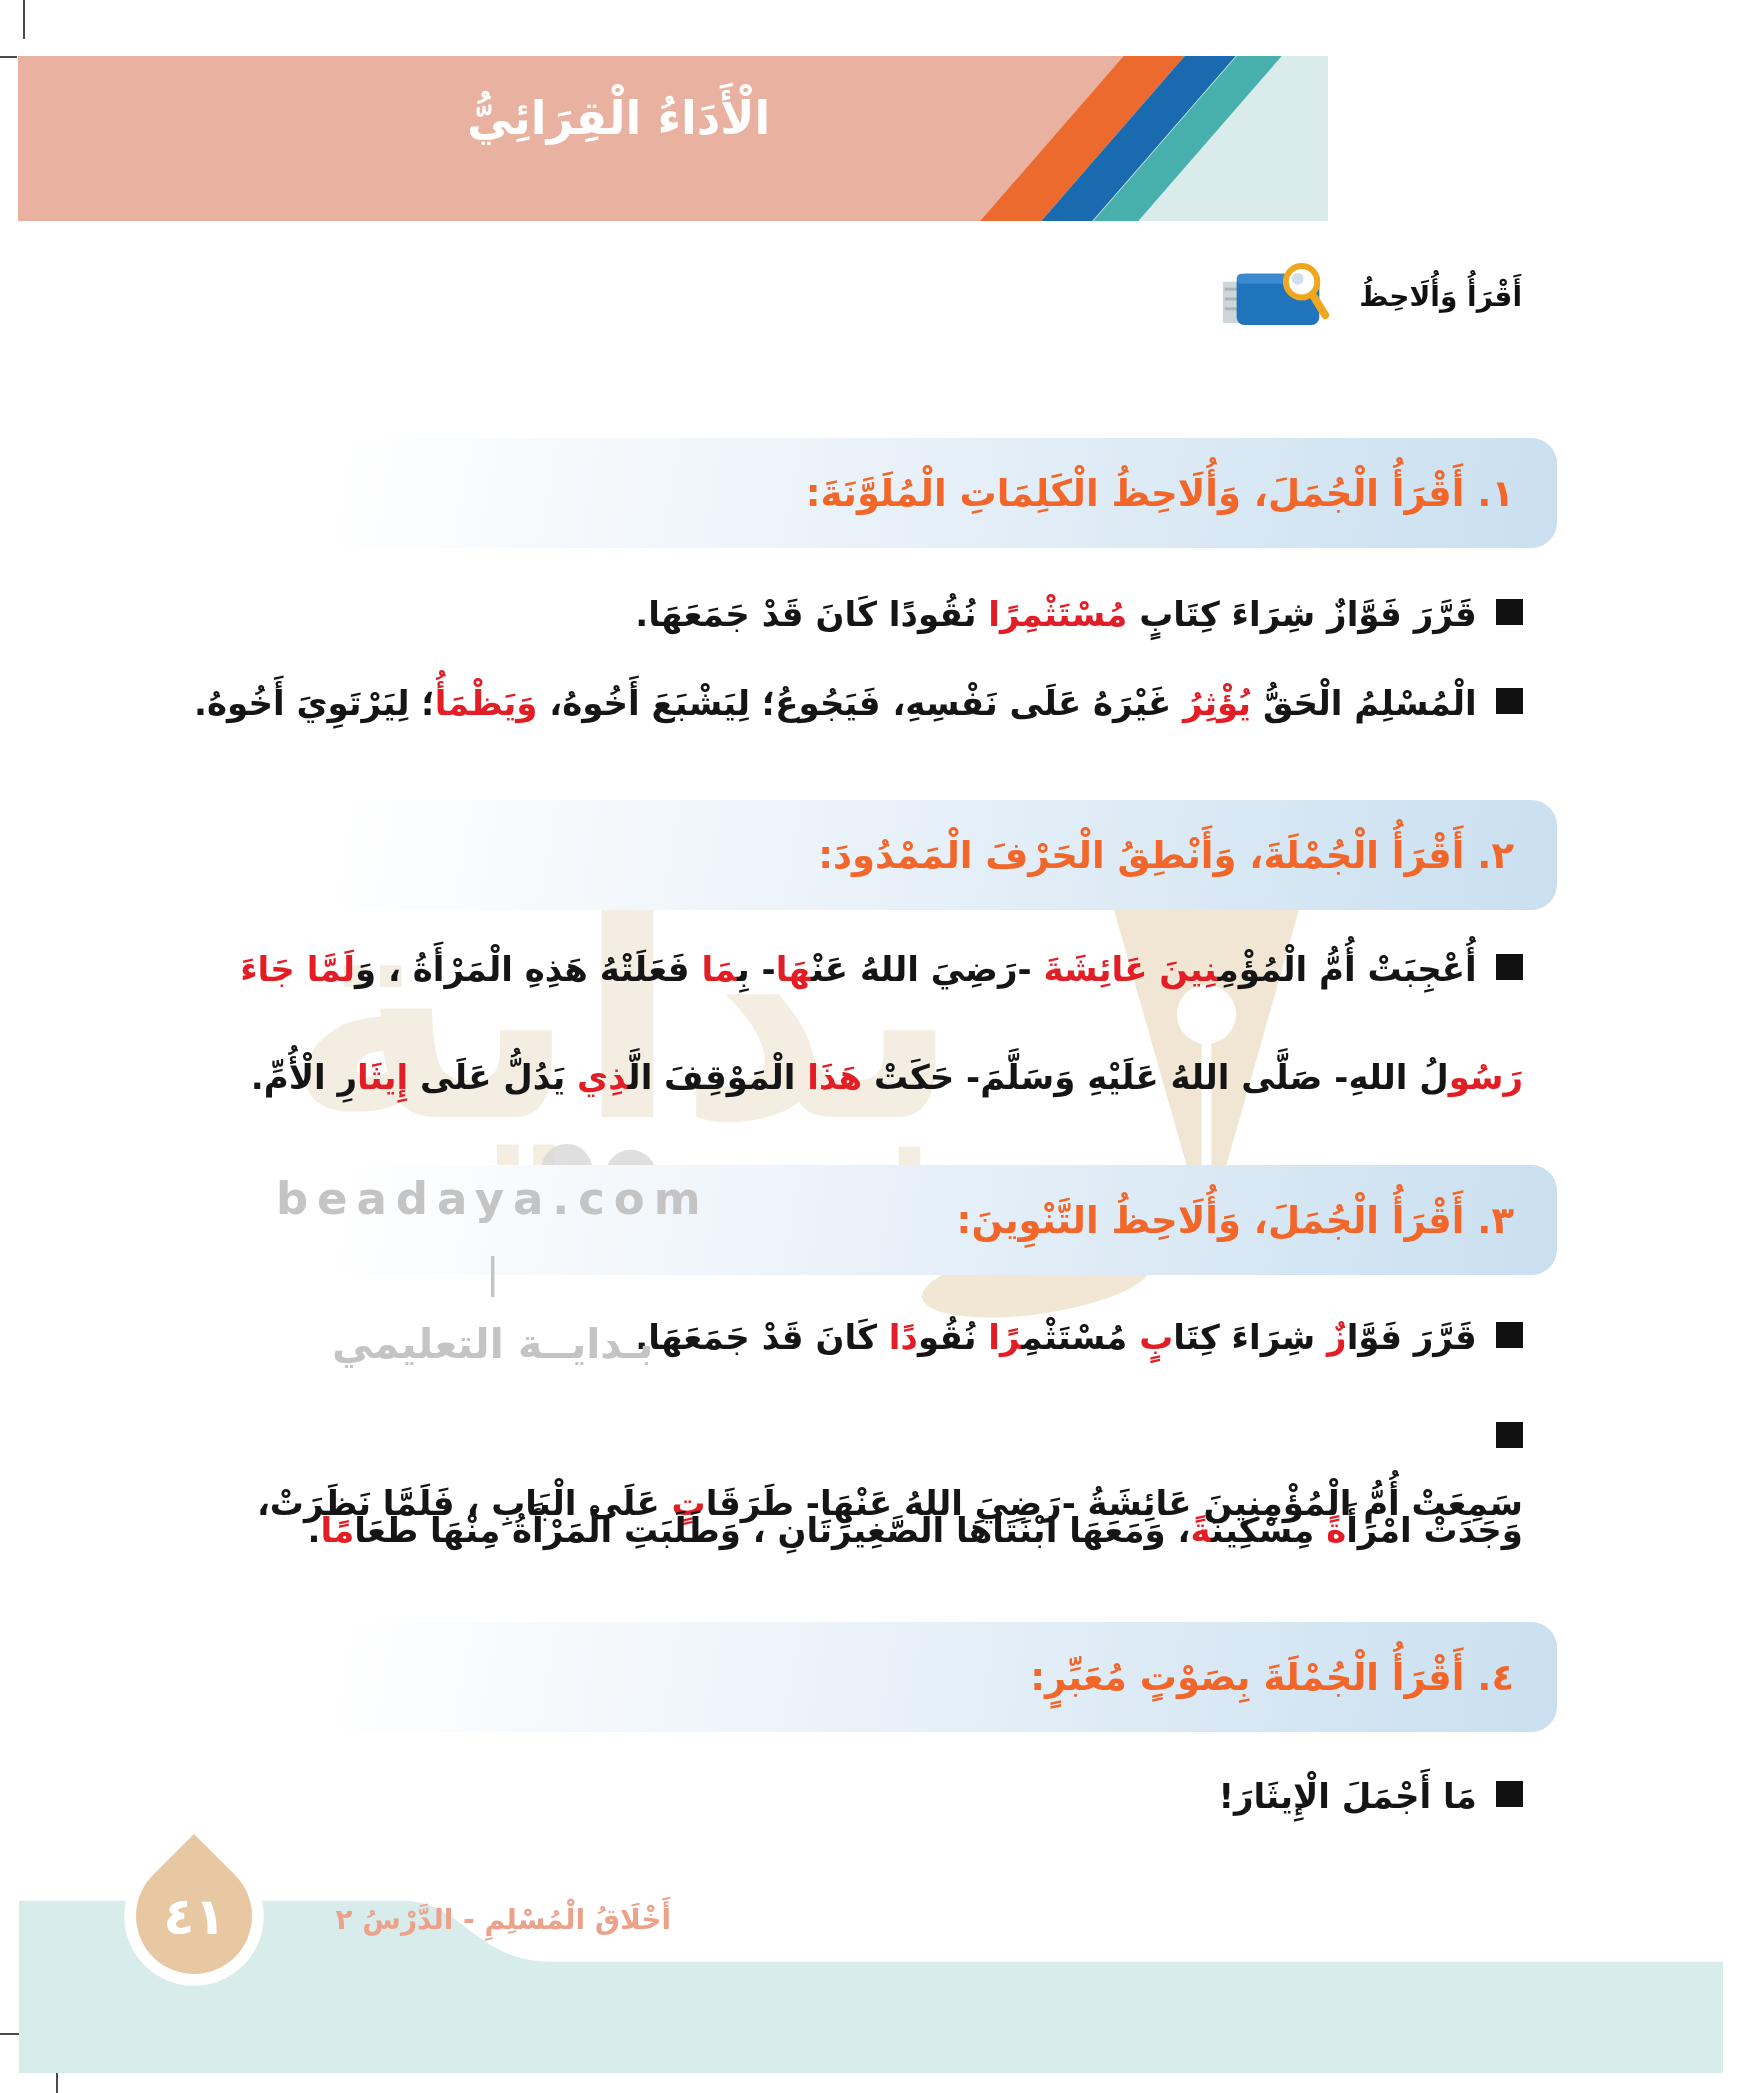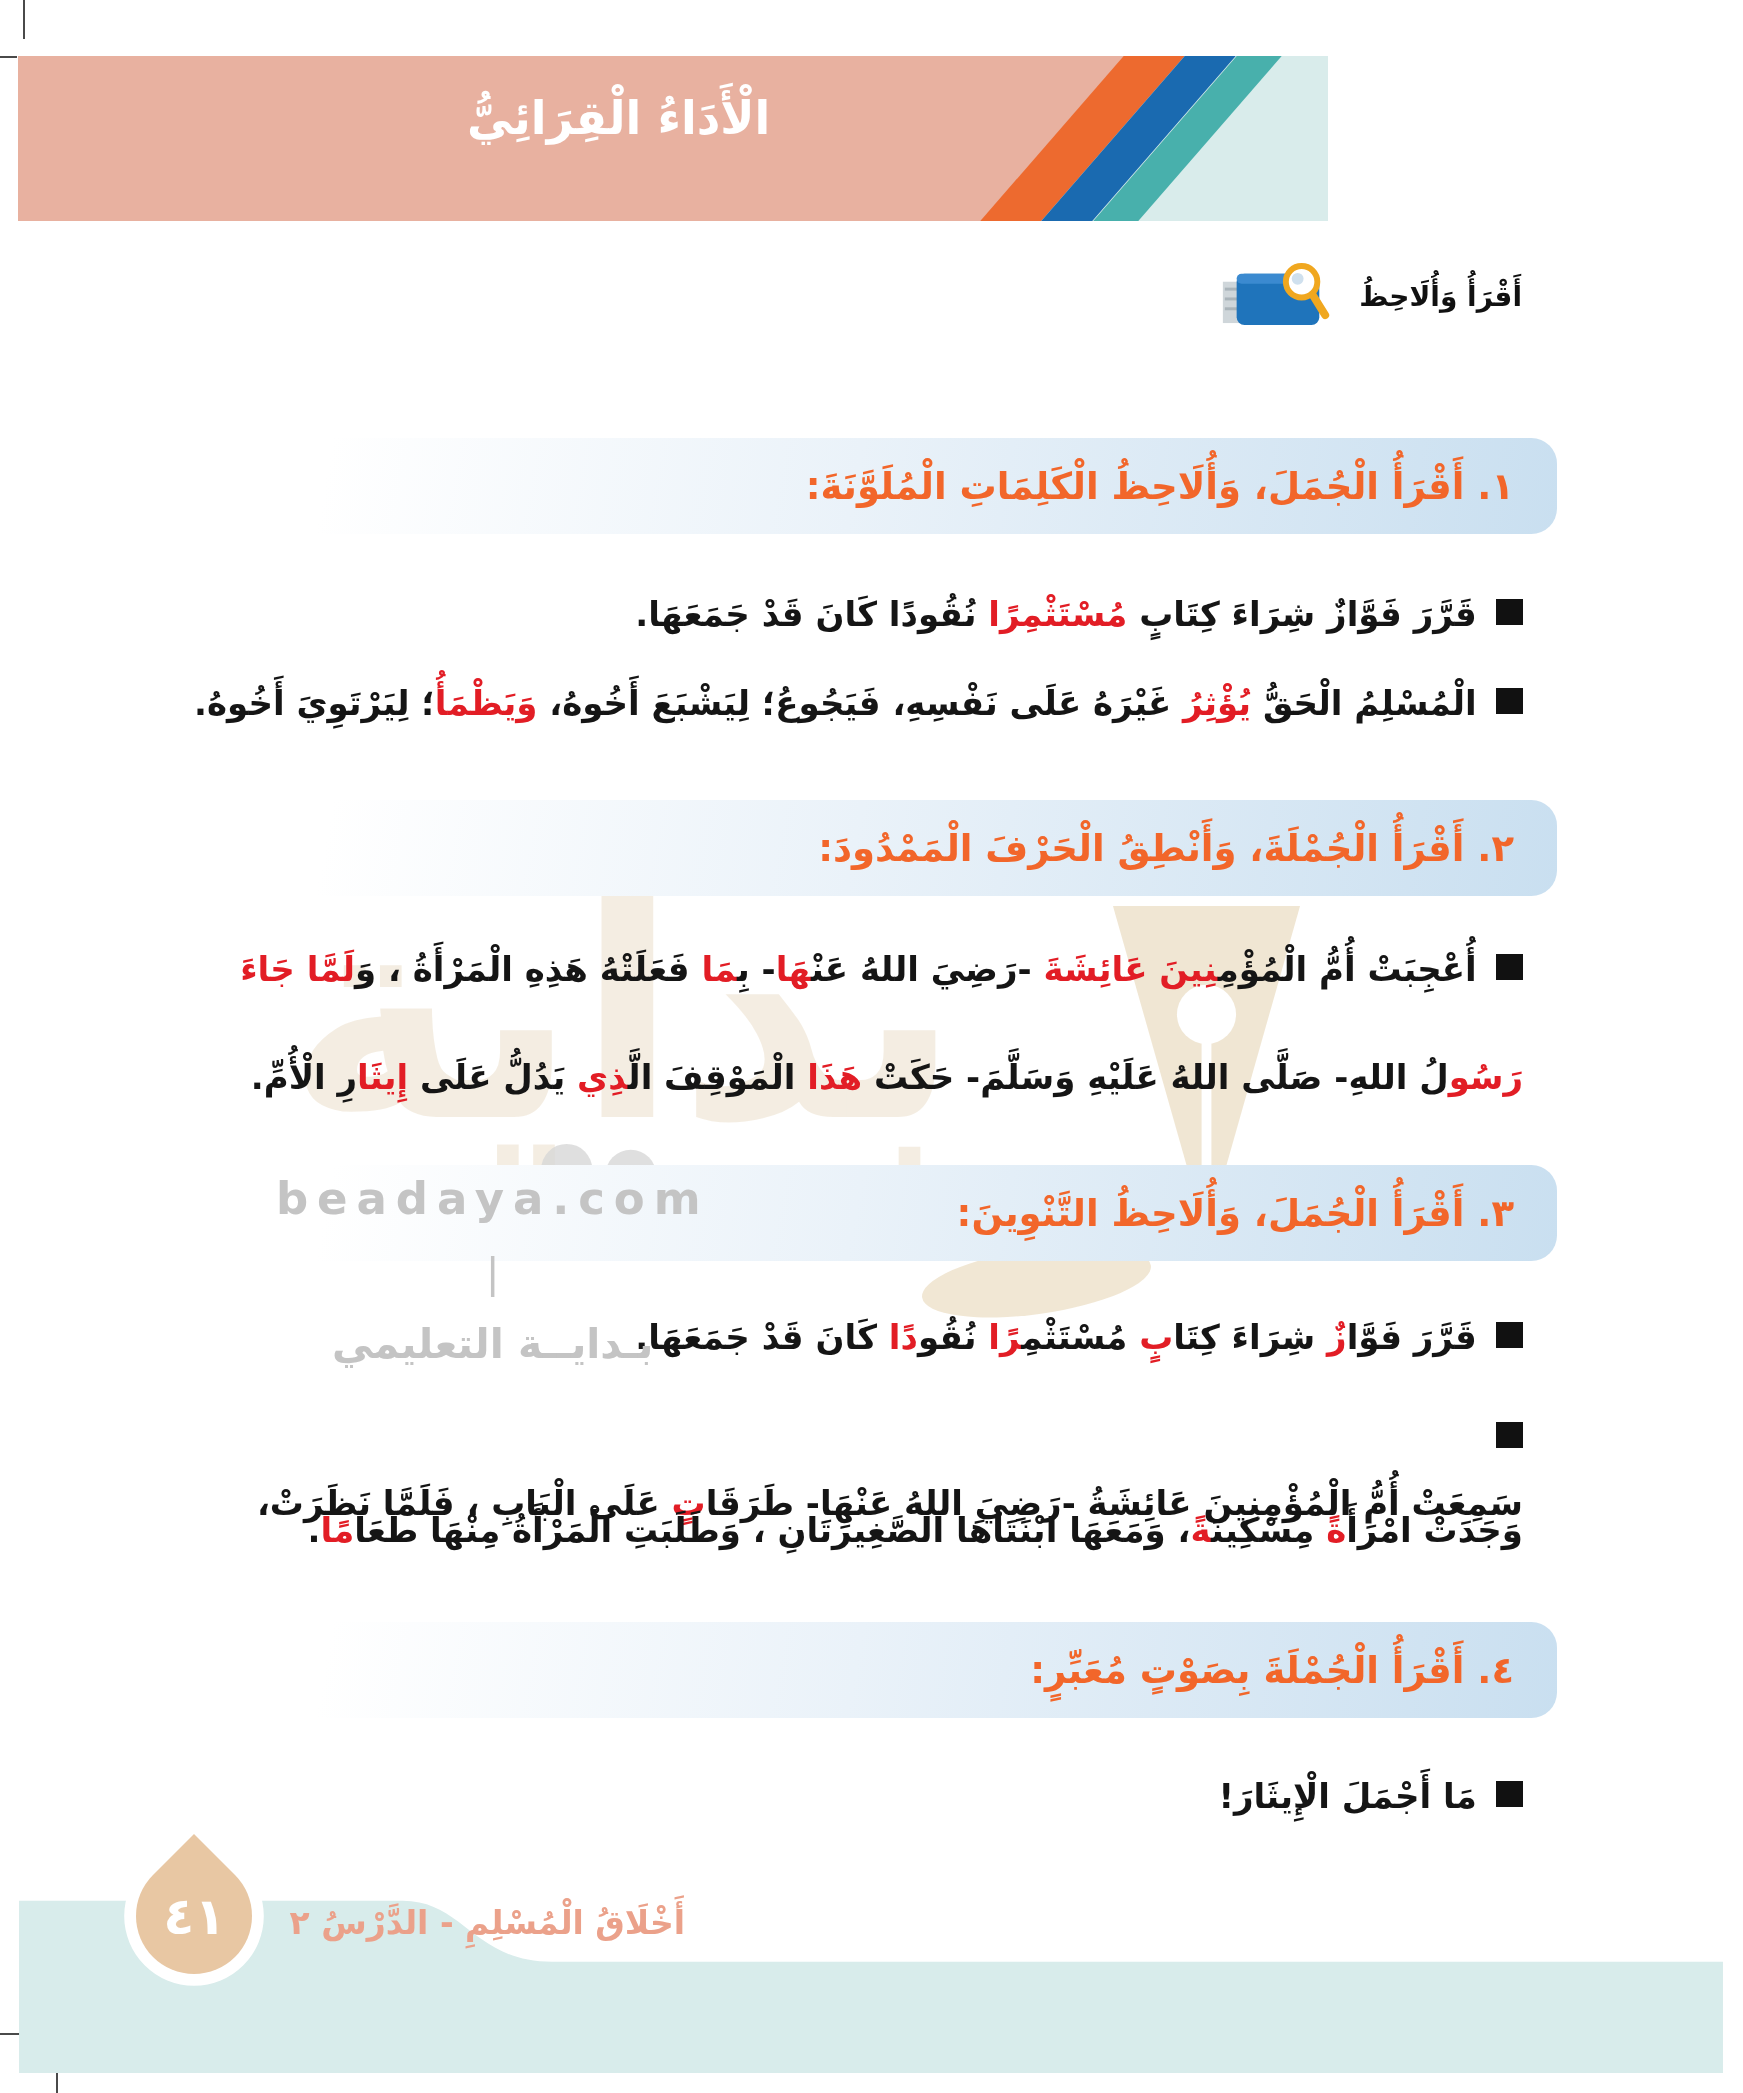--- a/index.html
+++ b/index.html
@@ -25,40 +25,40 @@
   .wm-nib{position:absolute;left:1103px;top:906px;opacity:.9;}
   .wm-swoosh{position:absolute;left:921px;top:1249px;width:231px;height:65px;background:#efe4cf;
       border-radius:50%;transform:rotate(-8deg);opacity:.9;}
   .wm-quotes{position:absolute;left:537px;top:1138px;opacity:.8;}
   .wm-line{position:absolute;left:276px;top:1172px;z-index:3;display:flex;direction:ltr;
       align-items:center;gap:23.6px;color:#c4c4c4;flex-direction:column;}
   .wm-latin{font-size:45px;font-weight:bold;letter-spacing:8.9px;}
   .wm-sep{font-size:41px;}
   .wm-ar{font-size:41px;font-weight:bold;direction:rtl;}
   
-  .sec-box{position:absolute;left:281px;width:1276px;height:96px;border-radius:25.6px;
+  .sec-box{position:absolute;left:281px;width:1276px;height:110px;border-radius:25.6px;
       background:linear-gradient(100deg,#ffffff 4%,#eaf2f9 45%,#c9dff0 100%);
       display:flex;align-items:center;direction:rtl;padding:0;}
   .sec-title{position:relative;z-index:4;color:#f2662a;font-size:37px;font-weight:bold;
       padding-right:43px;white-space:nowrap;direction:rtl;}
   
   .bullet-row{position:absolute;right:221px;direction:rtl;display:flex;align-items:flex-start;gap:19.7px;white-space:nowrap;}
   .sq{width:26.6px;height:26.6px;background:#111;margin-top:19.7px;flex:0 0 auto;}
   .btext{font-size:34px;line-height:71px;font-weight:bold;color:#151515;direction:rtl;}
   .cont-row{position:absolute;right:221px;direction:rtl;text-align:right;white-space:nowrap;
       font-size:34px;line-height:71px;font-weight:bold;color:#151515;}
   .red{color:#e21d25;}
   
   .footer-band{position:absolute;left:17.7px;top:1891px;}
   .drop{position:absolute;left:136px;top:1858px;width:116px;height:116px;background:#e8c7a3;
       border-radius:50% 0 50% 50%;transform:rotate(-45deg);box-shadow:0 0 0 11.8px #ffffff;
       display:flex;align-items:center;justify-content:center;}
   .drop span{transform:rotate(45deg);color:#ffffff;font-size:51px;font-weight:bold;}
-  .footer-label{position:absolute;left:389px;top:1903px;width:296px;text-align:center;direction:rtl;
-      color:#eba18a;font-size:33px;font-weight:bold;white-space:nowrap;}
+  .footer-label{position:absolute;left:375px;top:1903px;width:296px;text-align:center;direction:rtl;
+      color:#eba18a;font-size:28px;font-weight:bold;white-space:nowrap;}
 </style>
 </head>
 <body>
 
 <div class="page">
 
   <div class="crop" style="left:22.7px;top:0;width:2px;height:39px;"></div>
   <div class="crop" style="left:0;top:56px;width:16.7px;height:2px;"></div>
   <div class="crop" style="left:0;top:2033px;width:41px;height:2px;"></div>
   <div class="crop" style="left:56px;top:2049px;width:2px;height:44px;"></div>

